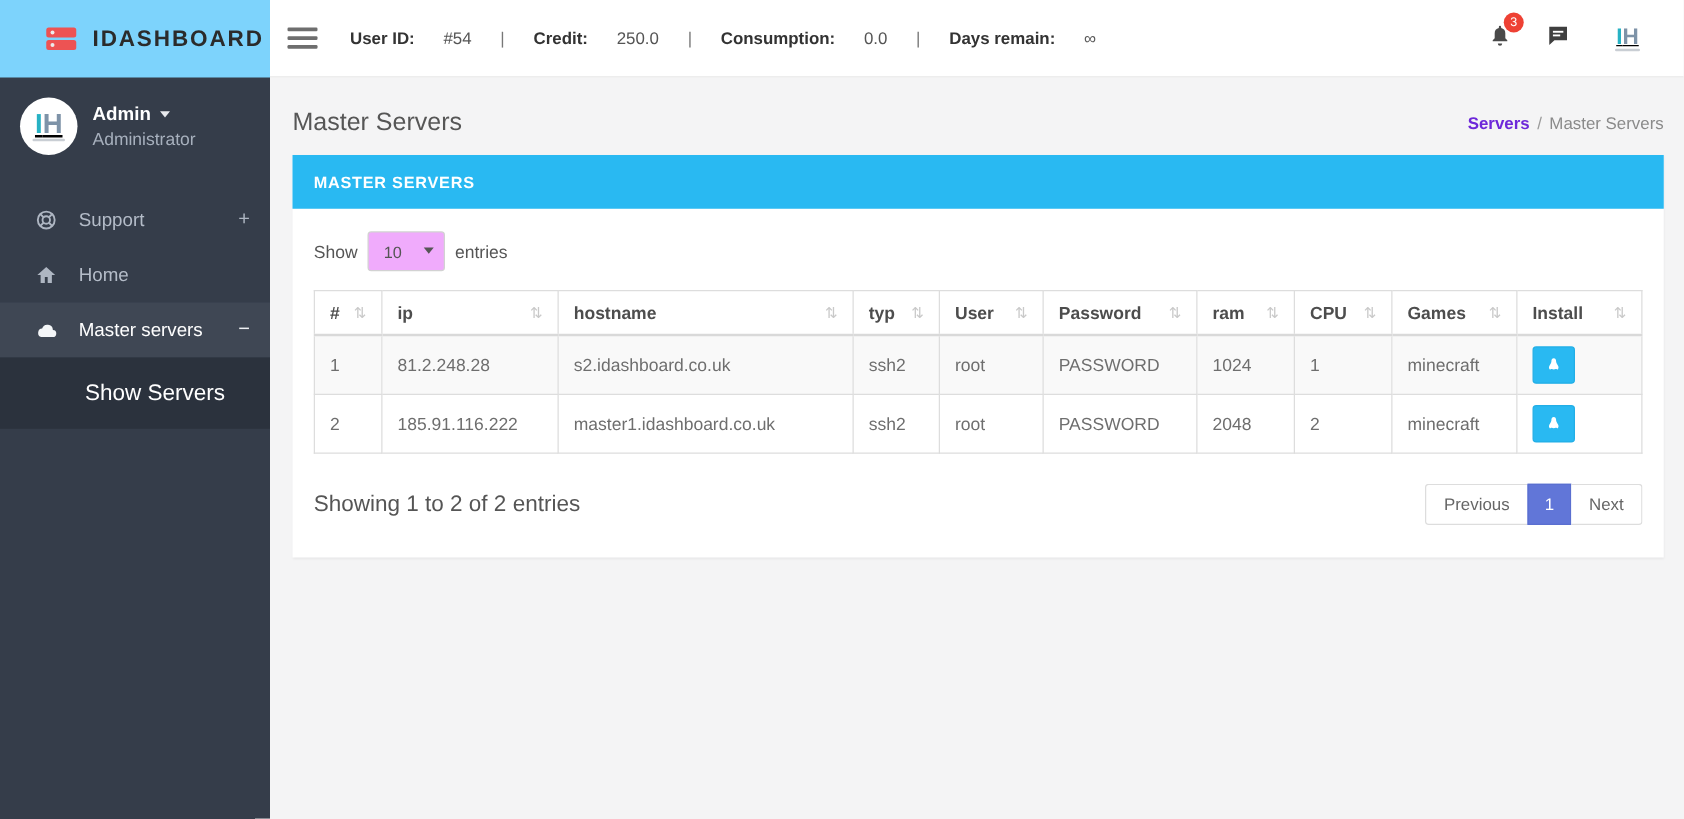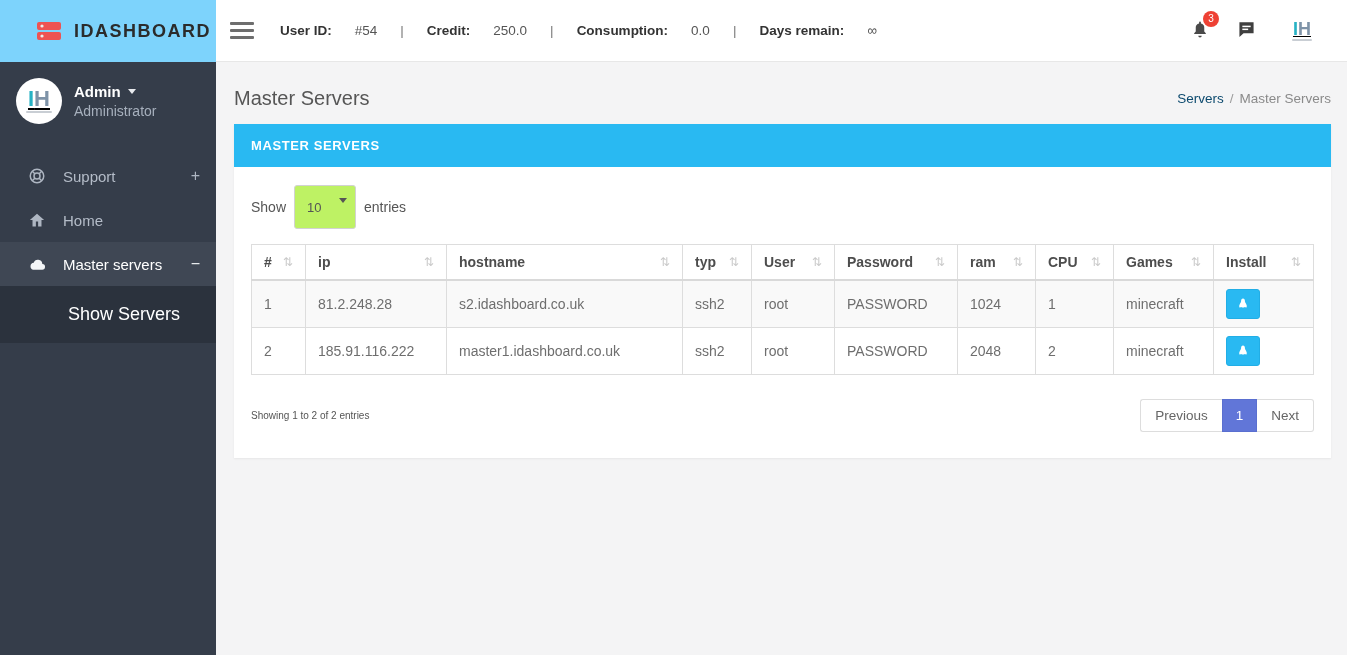--- a/index.html
+++ b/index.html
@@ -48,52 +48,52 @@
   .top-avatar { width:38px; height:38px; cursor:pointer; }
   .top-avatar .avatar { width:38px; height:38px; }
   .top-avatar .ih { font-size:18px; line-height:16px; }
   .top-avatar .ih-sub { width:20px; }
 
   
   .content { position:absolute; left:216px; top:62px; right:0; bottom:0; background:#f4f4f5; }
   .page-header { display:flex; align-items:center; justify-content:space-between; padding:25px 16px 0 18px; }
   .page-title { font-size:20px; color:#565656; font-weight:500; }
   .breadcrumb { font-size:13.5px; display:flex; gap:6px; align-items:center; }
-  .breadcrumb .bc-link { color:#0c4a6e; text-decoration:none; cursor:pointer; }
+  .breadcrumb .bc-link { color:#6d28d9; text-decoration:none; cursor:pointer;font-weight:bold; }
   .breadcrumb .bc-sep { color:#9b9b9b; }
   .breadcrumb .bc-cur { color:#8a8a8a; }
 
   .panel { margin:14px 16px 0 18px; background:#fff; box-shadow:0 1px 2px rgba(0,0,0,0.06); }
   .panel-heading { background:#29b9f2; color:#fff; font-size:13px; font-weight:bold; letter-spacing:0.6px; padding:14px 17px; }
   .panel-body { padding:18px 17px 26px 17px; }
 
   .table-controls { display:flex; align-items:center; justify-content:space-between; margin-bottom:15px; }
   .show-entries { display:flex; align-items:center; gap:8px; font-size:14px; color:#555; }
-  .fake-select { position:relative; min-width:62px; height:44px; border:1px solid #d2d2d2; border-radius:3px; background:#bef264; display:flex; align-items:center; padding:0 22px 0 12px; font-size:13px; color:#555; cursor:pointer; }
+  .fake-select { position:relative; min-width:62px; height:32px; border:1px solid #d2d2d2; border-radius:3px; background:#f0abfc; display:flex; align-items:center; padding:0 22px 0 12px; font-size:13px; color:#555; cursor:pointer; }
   .sel-caret { position:absolute; right:8px; top:12px; width:0; height:0; border-left:4px solid transparent; border-right:4px solid transparent; border-top:5px solid #555; }
   .search-box { display:flex; align-items:center; gap:8px; font-size:14px; color:#555; }
   .search-box input { width:172px; height:28px; border:1px solid #ddd; border-radius:3px; background:#fdfdfd; padding:0 8px; font-size:13px; color:#444; outline:none; }
 
   table.grid { width:100%; border-collapse:collapse; table-layout:fixed; }
   .grid th, .grid td { border:1px solid #ddd; font-size:14px; text-align:left; overflow:hidden; white-space:nowrap; }
   .grid th { color:#4d4d4d; font-weight:bold; padding:9px 12px; border-bottom:2px solid #d9d9d9; }
   .grid th .th-inner { display:flex; align-items:center; justify-content:space-between; gap:4px; }
   .sort-icon { color:#c9c9c9; font-size:12px; font-weight:normal; }
   .grid td { color:#6e6e6e; padding:14px 12px; }
   .grid tr.odd td { background:#f9f9f9; }
   .grid tr.even td { background:#ffffff; }
   .col-num{width:54px;} .col-ip{width:141px;} .col-host{width:236px;} .col-typ{width:69px;}
   .col-user{width:83px;} .col-pass{width:123px;} .col-ram{width:78px;} .col-cpu{width:78px;}
   .col-games{width:100px;} .col-install{width:100px;}
   td.install-cell { padding:8px 12px; }
   .install-btn { width:34px; height:30px; background:#29b9f2; border:1px solid #22aee6; border-radius:3px; display:flex; align-items:center; justify-content:center; cursor:pointer; }
   .install-btn svg { display:block; }
 
   .table-footer { display:flex; align-items:center; justify-content:space-between; margin-top:24px; }
-  .showing-info { font-size:10px; color:#555; }
+  .showing-info { font-size:18px; color:#555; }
   .pagination { display:flex; }
   .page-btn { border:1px solid #ddd; background:#fff; color:#666; font-size:13.5px; padding:8px 14px; cursor:pointer; }
   .page-btn.prev { border-radius:3px 0 0 3px; border-right:none; }
   .page-btn.next { border-radius:0 3px 3px 0; border-left:none; }
   .page-btn.current { background:#6176d8; border-color:#5a6fd0; color:#fff; padding:8px 13px; }
 </style>
 </head>
 <body>
 
 <div class="app">

